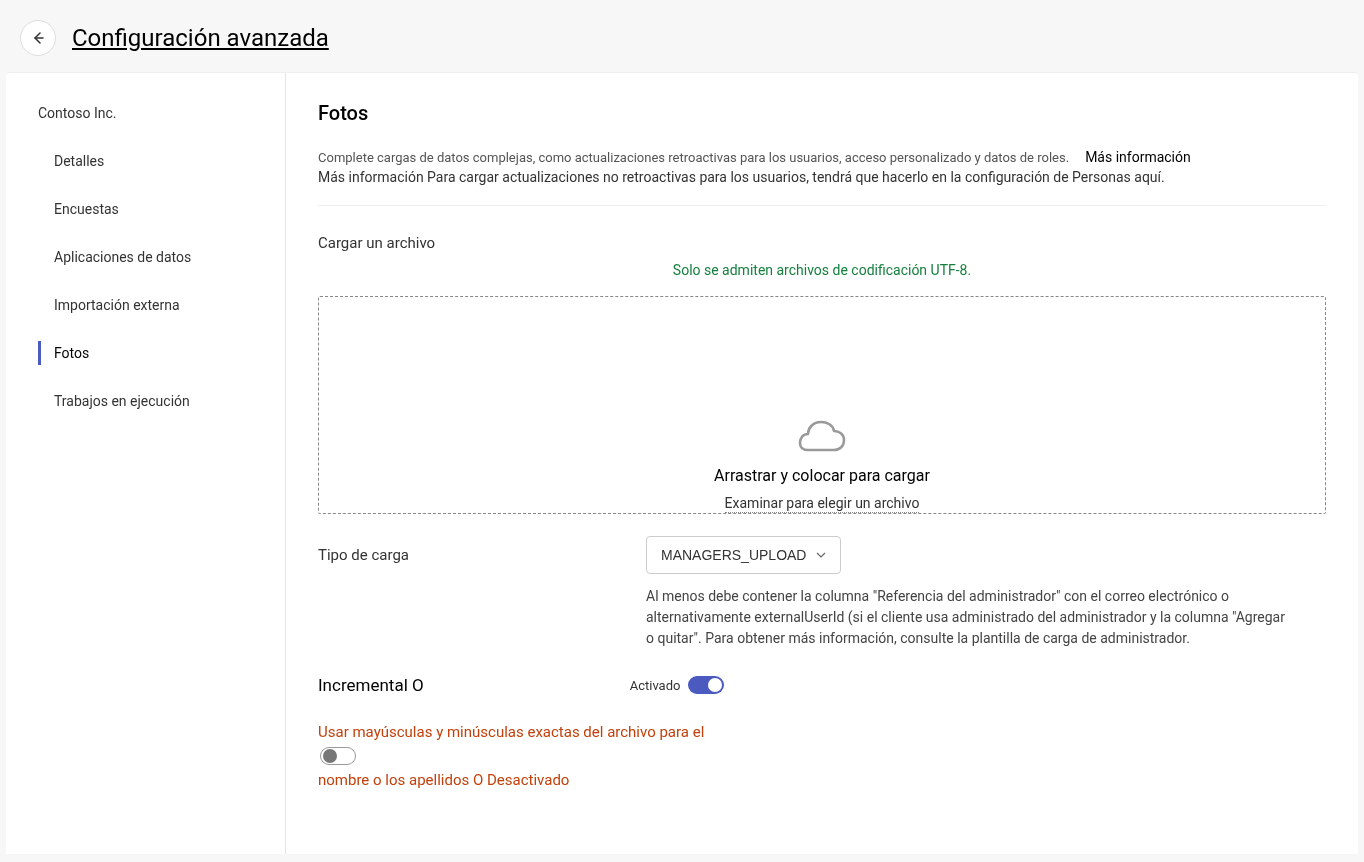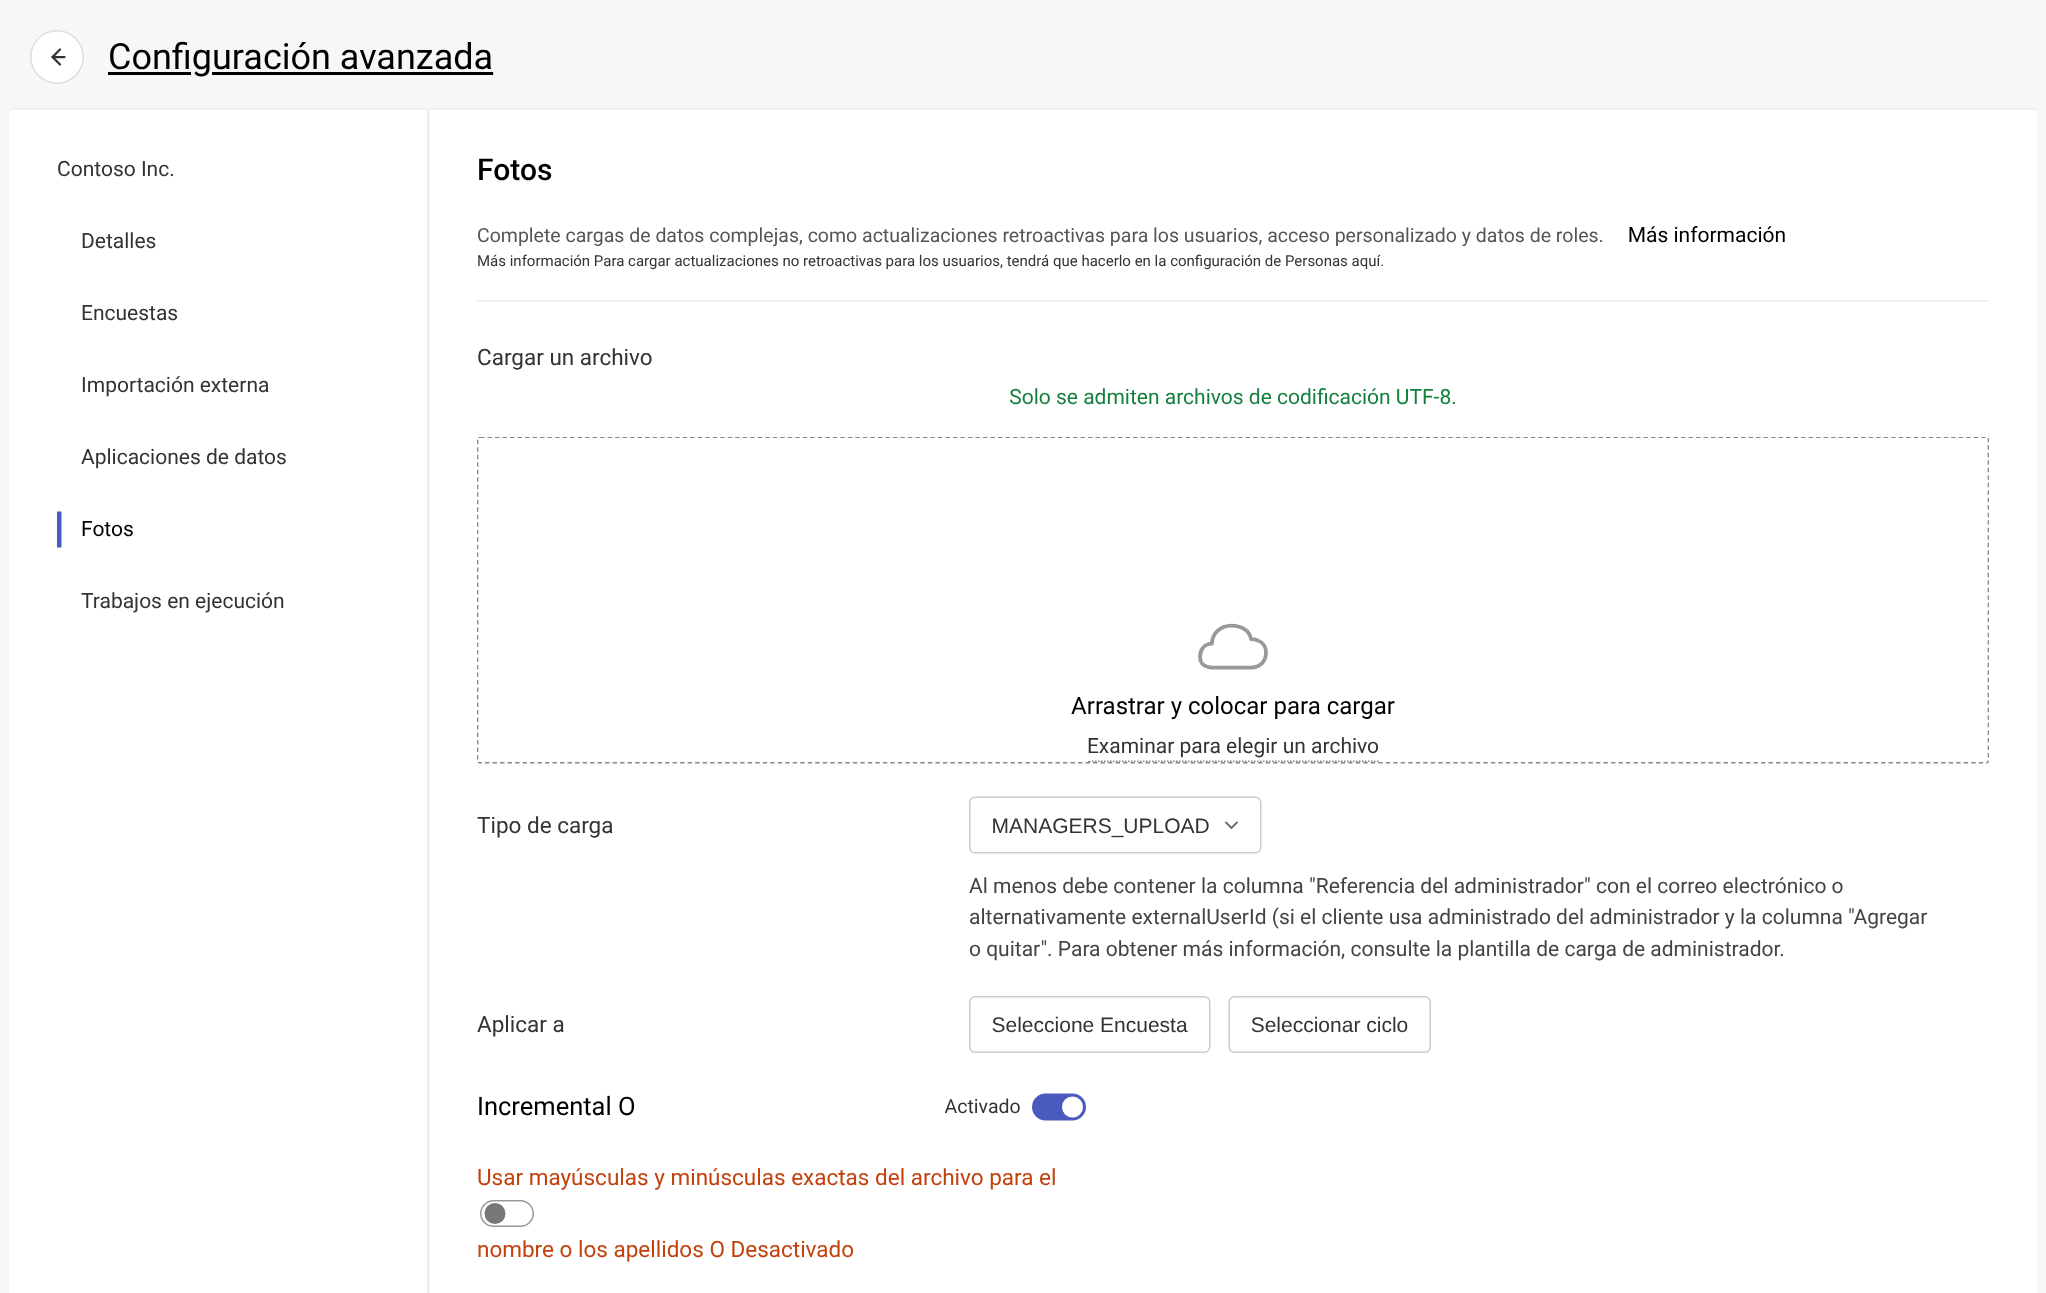--- a/index.html
+++ b/index.html
@@ -85,21 +85,21 @@
       gap: 16px;
       align-items: baseline;
       font-size: 13px;
       color: #555;
     }
     .desc-row .more-link {
       color: #000;
       font-size: 14px;
     }
     .desc-line2 {
-      font-size: 10px;
+      font-size: 14px;
       color: #333;
       margin-top: 4px;
       padding-bottom: 20px;
       border-bottom: 1px solid #eee;
       margin-bottom: 28px;
     }
     .upload-label {
       font-size: 15px;
       color: #333;
       margin-bottom: 10px;
@@ -250,22 +250,22 @@
     </span>
   </button>
   <h1 class="page-title">Configuración avanzada</h1>
 </div>
 
 <div class="main-container">
   <nav class="sidebar">
     <div class="org-name">Contoso Inc.</div>
     <div class="sidebar-item"><span>Detalles</span></div>
     <div class="sidebar-item"><span>Encuestas</span></div>
+    <div class="sidebar-item"><span>Aplicaciones de datos</span></div>
     <div class="sidebar-item"><span>Importación externa</span></div>
-    <div class="sidebar-item"><span>Aplicaciones de datos</span></div>
     <div class="sidebar-item active"><span>Fotos</span></div>
     <div class="sidebar-item"><span>Trabajos en ejecución</span></div>
   </nav>
 
   <div class="content">
     <h2 class="section-title">Fotos</h2>
 
     <div class="desc-row">
       <span>Complete cargas de datos complejas, como actualizaciones retroactivas para los usuarios, acceso personalizado y datos de roles.</span>
       <span class="more-link">Más información</span>
@@ -293,33 +293,20 @@
           <span class="chevron">
             <svg width="10" height="6" viewBox="0 0 10 6">
                 <path d="M1 1 L5 5 L9 1" stroke="#666" stroke-width="1.2" fill="none"></path>
               </svg>
           </span>
         </button>
         <div class="helper-text">Al menos debe contener la columna "Referencia del administrador" con el correo electrónico o alternativamente externalUserId (si el cliente usa administrado del administrador y la columna "Agregar o quitar". Para obtener más información, consulte la plantilla de carga de administrador.</div>
       </div>
     </div>
 
-    <div class="form-row" style="margin-top:20px;">
-      <div class="form-label">Aplicar a</div>
-      <div class="form-field">
-        <div class="btn-group">
-          <button class="select-btn">
-              <span>Seleccione Encuesta</span>
-            </button>
-          <button class="select-btn">
-              <span>Seleccionar ciclo</span>
-            </button>
-        </div>
-      </div>
-    </div>
 
     <div class="inline-row">
       <span class="label">Incremental O</span>
       <span style="flex:0 0 190px;"></span>
       <span class="small-text">Activado</span>
       <span class="toggle on"></span>
     </div>
 
     <div class="case-row">
       <span>Usar mayúsculas y minúsculas exactas del archivo para el</span>

